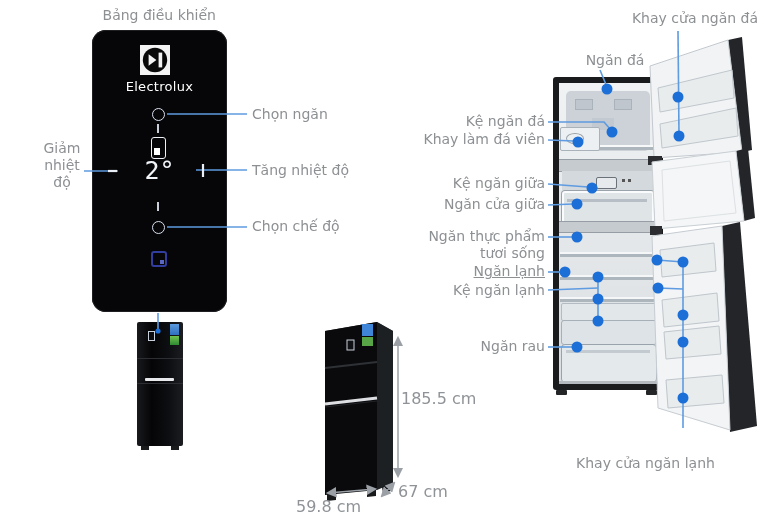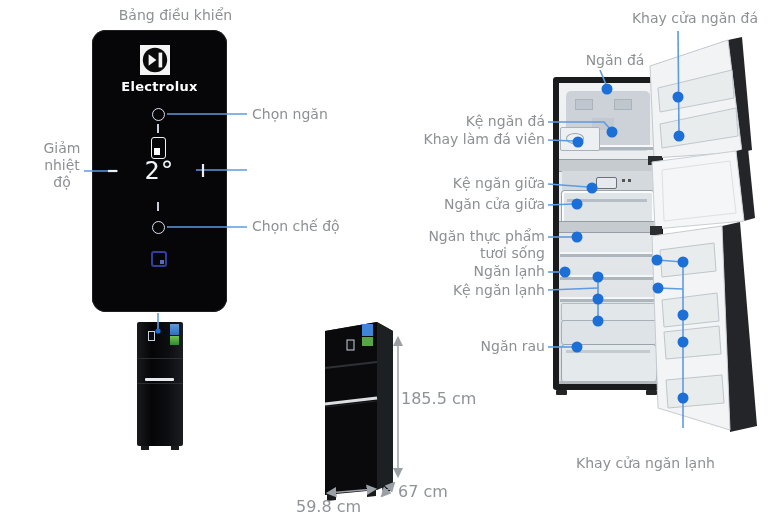--- a/index.html
+++ b/index.html
@@ -4,21 +4,21 @@
 <style>
   html,body{margin:0;padding:0;background:#ffffff;font-family:"DejaVu Sans","Liberation Sans",sans-serif;}
   #stage{position:relative;width:780px;height:521px;background:#ffffff;overflow:hidden;}
   .abs{position:absolute;}
   .lbl{position:absolute;color:#8d9093;font-size:14px;line-height:17px;white-space:nowrap;z-index:6;}
   .lbl-r{text-align:right;}
   .lbl-c{text-align:center;}
   .dim{position:absolute;color:#8f9397;font-size:16px;white-space:nowrap;z-index:6;}
   
   #panel{position:absolute;left:92px;top:30px;width:135px;height:282px;background:#060608;border-radius:14px;box-shadow:inset 0 0 0 1px #1e1f22;z-index:2;}
-  #panel .brand{position:absolute;left:0;top:49px;width:100%;text-align:center;color:#ffffff;font-size:13px;font-weight:700;letter-spacing:.3px;}
+  #panel .brand{position:absolute;left:0;top:49px;width:100%;text-align:center;color:#ffffff;font-size:13px;font-weight:400;letter-spacing:.3px;}
   .pcircle{position:absolute;width:11px;height:11px;border:1.6px solid #d9e1f0;border-radius:50%;}
   .ptick{position:absolute;width:2px;height:9px;background:#c9ced8;}
   #fridge-glyph{position:absolute;left:59px;top:107px;width:13px;height:20px;border:1.6px solid #eef1f7;border-radius:3px;}
   #fridge-glyph .inner{position:absolute;left:2px;top:10px;width:6px;height:7px;background:#ffffff;}
   #temp-display{position:absolute;left:0;top:126px;width:100%;text-align:center;color:#f0f4f9;font-size:25px;font-family:"DejaVu Sans Mono",monospace;}
   #mode-glyph{position:absolute;left:59px;top:221px;width:12px;height:12px;border:2px solid #313e9d;border-radius:3px;}
   #mode-glyph .inner{position:absolute;right:1px;bottom:1px;width:4px;height:4px;background:#5a68c4;}
   
   #minifridge{position:absolute;left:137px;top:322px;width:46px;height:124px;background:linear-gradient(90deg,#191a1e,#050507 32%,#0d0e11 68%,#1c1d21);border-radius:2px;z-index:2;}
   #minifridge .divider{position:absolute;left:0;width:100%;height:1px;background:#2c2e33;}
@@ -35,21 +35,21 @@
   #overlay{position:absolute;left:0;top:0;z-index:4;pointer-events:none;}
   .cl{stroke:#5e9be0;stroke-width:1.6;fill:none;}
   .dot{fill:#1d6fd8;}
   .dimline{stroke:#9aa0a6;stroke-width:1.5;fill:none;}
 </style>
 </head>
 <body>
 
 <div id="stage">
 
-  <div class="lbl lbl-c" style="left:108px;top:7px;width:135px;">Bảng điều khiển</div>
+  <div class="lbl lbl-c" style="left:81px;top:7px;width:135px;text-align:right;">Bảng điều khiển</div>
 
   <div id="panel">
     <span class="abs" style="left:48px;top:15px;width:30px;height:30px;">
       <svg width="30" height="30" viewBox="0 0 30 30">
         <rect x="0" y="0" width="30" height="30" fill="#f4f4f4"></rect>
         <circle cx="15" cy="15" r="12.2" fill="#0a0a0a"></circle>
         <polygon points="8.6,9.2 8.6,20.8 16.4,15" fill="#f4f4f4"></polygon>
         <rect x="18.6" y="7.6" width="3.6" height="14.8" fill="#f4f4f4"></rect>
       </svg>
     </span>
@@ -61,20 +61,21 @@
       </span>
     <div id="temp-display">2°</div>
     <span class="ptick" style="left:65px;top:172px;"></span>
     <span class="pcircle" style="left:60px;top:191px;"></span>
     <span id="mode-glyph">
         <span class="inner"></span>
       </span>
   </div>
 
   <div class="lbl" style="left:252px;top:106px;">Chọn ngăn</div>
+  <div class="lbl" style="left:252px;top:162px;">Tăng nhiệt độ</div>
   <div class="lbl lbl-c" style="left:36px;top:140px;width:52px;white-space:normal;">Giảm nhiệt độ</div>
   <div class="lbl" style="left:252px;top:218px;">Chọn chế độ</div>
 
   <div id="minifridge">
     <span class="display"></span>
     <span class="st-blue"></span>
     <span class="st-green"></span>
     <span class="divider" style="top:36px;"></span>
     <span class="handle"></span>
     <span class="divider" style="top:61px;"></span>
@@ -219,21 +220,21 @@
     </g>
   </svg>
 
   <div class="lbl lbl-c" style="left:620px;top:10px;width:150px;">Khay cửa ngăn đá</div>
   <div class="lbl lbl-c" style="left:575px;top:52px;width:80px;">Ngăn đá</div>
   <div class="lbl lbl-r" style="right:235px;top:113px;">Kệ ngăn đá</div>
   <div class="lbl lbl-r" style="right:235px;top:131px;">Khay làm đá viên</div>
   <div class="lbl lbl-r" style="right:235px;top:175px;margin-left:20px;">Kệ ngăn giữa</div>
   <div class="lbl lbl-r" style="right:235px;top:196px;">Ngăn cửa giữa</div>
   <div class="lbl lbl-r" style="right:235px;top:228px;width:132px;white-space:normal;">Ngăn thực phẩm tươi sống</div>
-  <div class="lbl lbl-r" style="right:235px;top:263px;">Ngăn lạnh</div>
+  <div class="lbl lbl-r" style="right:235px;top:263px;text-decoration:underline;">Ngăn lạnh</div>
   <div class="lbl lbl-r" style="right:235px;top:282px;margin-left:38px;">Kệ ngăn lạnh</div>
   <div class="lbl lbl-r" style="right:235px;top:338px;">Ngăn rau</div>
   <div class="lbl lbl-c" style="left:568px;top:427px;width:155px;margin-top:28px;">Khay cửa ngăn lạnh</div>
 
   <div class="dim" style="left:401px;top:389px;">185.5 cm</div>
   <div class="dim" style="left:296px;top:497px;">59.8 cm</div>
   <div class="dim" style="left:398px;top:482px;">67 cm</div>
 
 </div>
 

